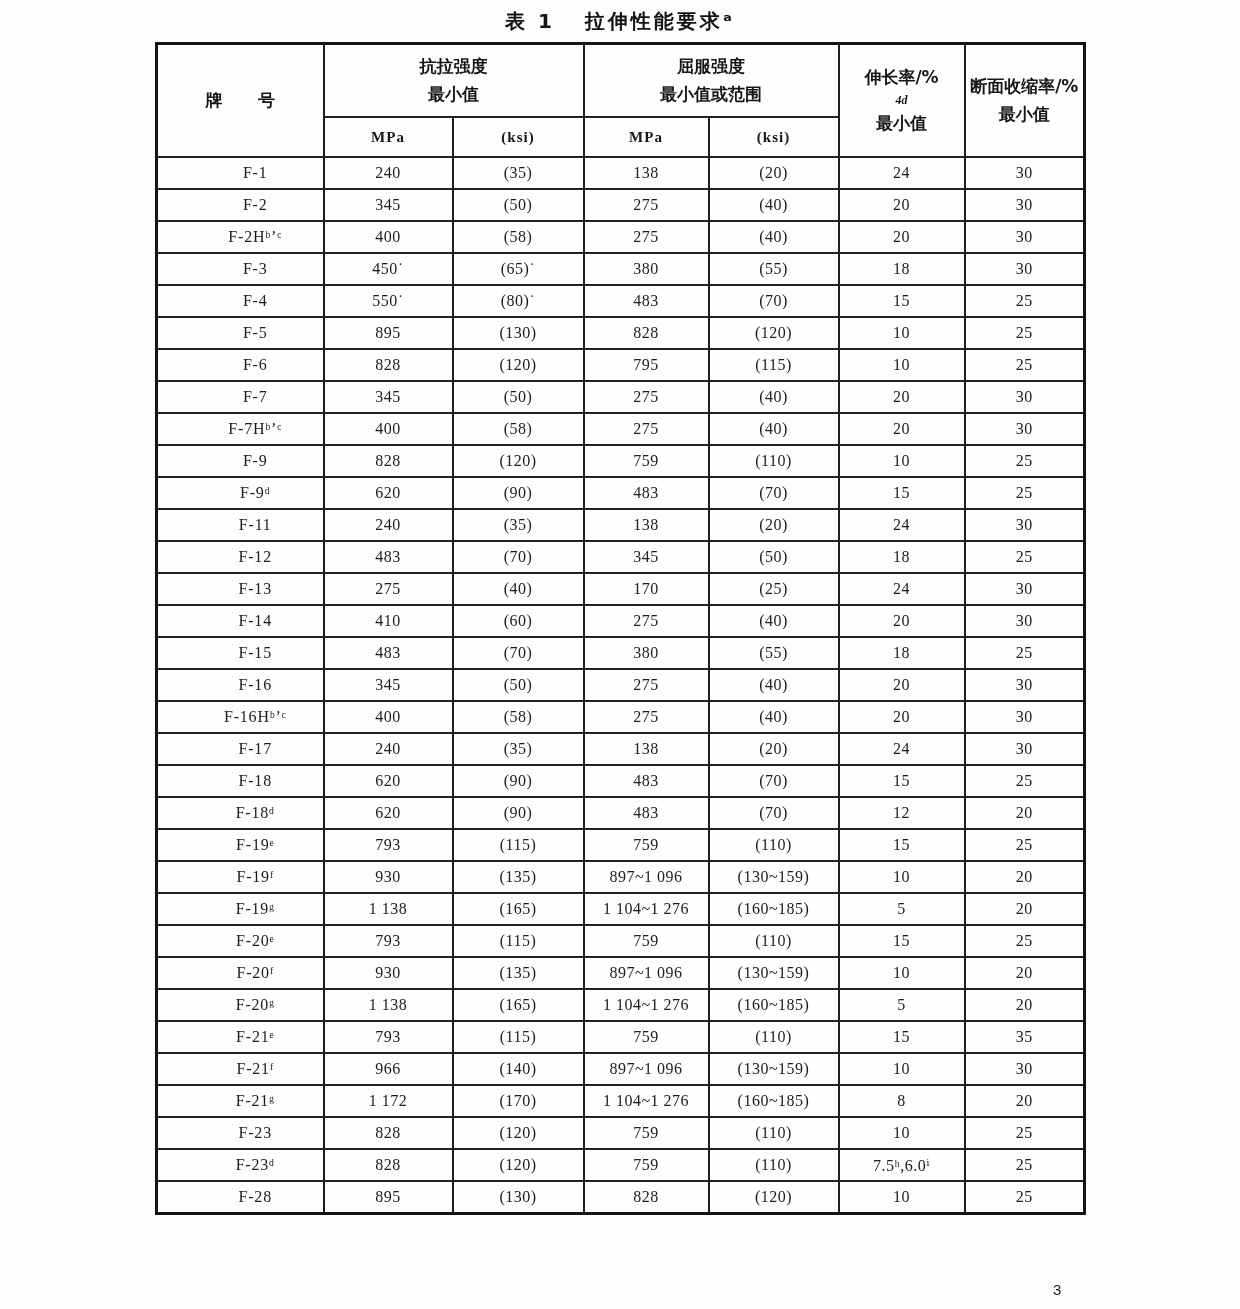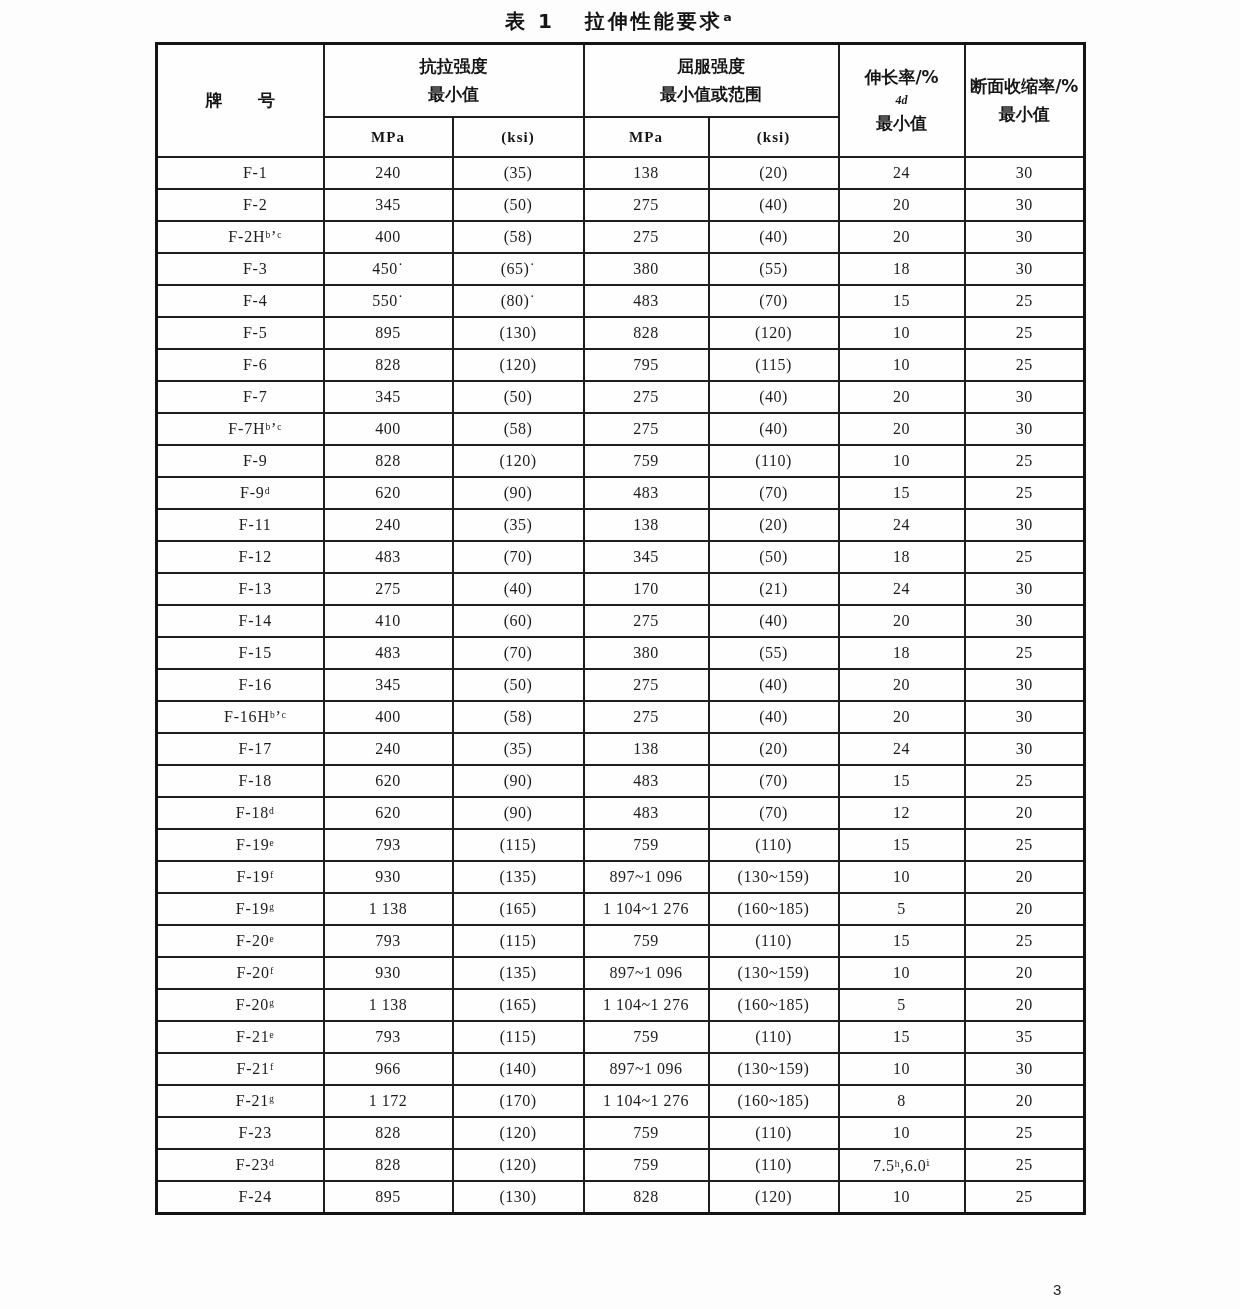--- a/index.html
+++ b/index.html
@@ -259,21 +259,21 @@
         <td>345</td>
         <td>(50)</td>
         <td>18</td>
         <td>25</td>
       </tr>
       <tr>
         <td class="grade-cell">F-13</td>
         <td>275</td>
         <td>(40)</td>
         <td>170</td>
-        <td>(21)</td>
+        <td>(25)</td>
         <td>24</td>
         <td>30</td>
       </tr>
       <tr>
         <td class="grade-cell">F-14</td>
         <td>410</td>
         <td>(60)</td>
         <td>275</td>
         <td>(40)</td>
         <td>20</td>
@@ -426,21 +426,21 @@
       <tr>
         <td class="grade-cell">F-23ᵈ</td>
         <td>828</td>
         <td>(120)</td>
         <td>759</td>
         <td>(110)</td>
         <td>7.5ʰ,6.0ⁱ</td>
         <td>25</td>
       </tr>
       <tr>
-        <td class="grade-cell">F-24</td>
+        <td class="grade-cell">F-28</td>
         <td>895</td>
         <td>(130)</td>
         <td>828</td>
         <td>(120)</td>
         <td>10</td>
         <td>25</td>
       </tr>
     </tbody>
 </table>
 

